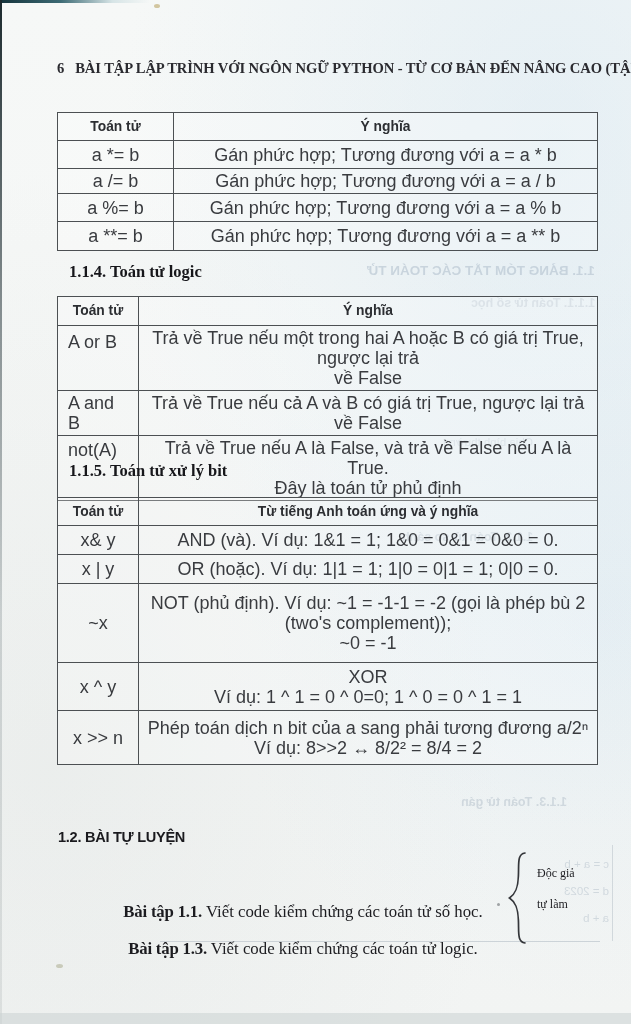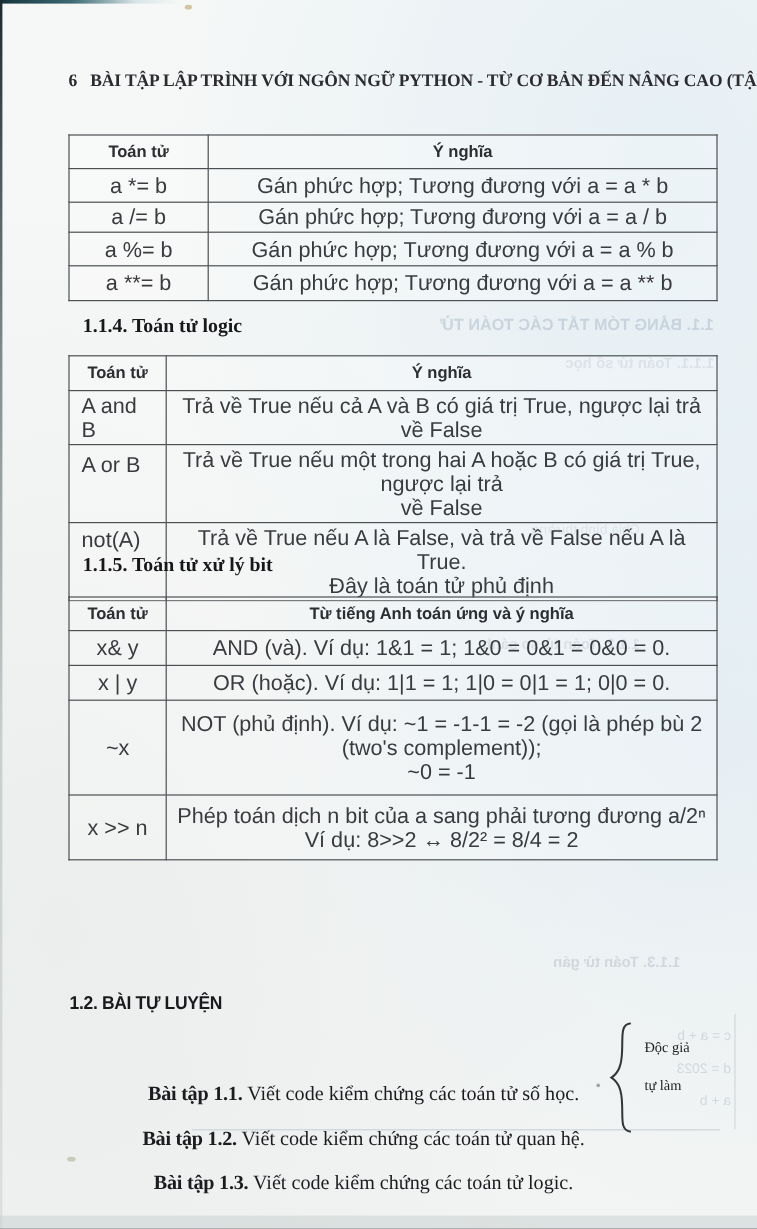--- a/index.html
+++ b/index.html
@@ -143,28 +143,28 @@
   <table class="optable" id="table-logic">
     <colgroup>
         <col class="c1">
         <col>
       </colgroup>
     <tbody>
         <tr style="height:29px">
       <th>Toán tử</th>
       <th>Ý nghĩa</th>
     </tr>
-    <tr style="height:30px">
-      <td class="opcell left">A and B</td>
-      <td class="meaning">Trả về True nếu cả A và B có giá trị True, ngược lại trả về False</td>
-    </tr>
     <tr style="height:56px">
       <td class="opcell left" style="vertical-align:top;padding-top:6px">A or B</td>
       <td class="meaning">Trả về True nếu một trong hai A hoặc B có giá trị True, ngược lại trả
 về False</td>
+    </tr>
+    <tr style="height:30px">
+      <td class="opcell left">A and B</td>
+      <td class="meaning">Trả về True nếu cả A và B có giá trị True, ngược lại trả về False</td>
     </tr>
     <tr style="height:46px">
       <td class="opcell left" style="vertical-align:top;padding-top:4px">not(A)</td>
       <td class="meaning">Trả về True nếu A là False, và trả về False nếu A là True.
 Đây là toán tử phủ định</td>
     </tr>
   </tbody>
     </table>
 
   <div class="section-head" id="head-115">1.1.5. Toán tử xử lý bit</div>
@@ -186,33 +186,37 @@
     <tr style="height:29px">
       <td class="opcell">x | y</td>
       <td class="meaning">OR (hoặc). Ví dụ: 1|1 = 1; 1|0 = 0|1 = 1; 0|0 = 0.</td>
     </tr>
     <tr style="height:79px">
       <td class="opcell">~x</td>
       <td class="meaning">NOT (phủ định). Ví dụ: ~1 = -1-1 = -2 (gọi là phép bù 2
 (two's complement));
 ~0 = -1</td>
     </tr>
+    <tr style="height:48px">
+      <td class="opcell">x ^ y</td>
+      <td class="meaning">XOR
+Ví dụ: 1 ^ 1 = 0 ^ 0=0; 1 ^ 0 = 0 ^ 1 = 1</td>
+    </tr>
     <tr style="height:54px">
       <td class="opcell">x &gt;&gt; n</td>
       <td class="meaning">Phép toán dịch n bit của a sang phải tương đương a/2ⁿ
 Ví dụ: 8&gt;&gt;2 ↔ 8/2² = 8/4 = 2</td>
     </tr>
   </tbody>
     </table>
 
   <div id="head-12">1.2. BÀI TỰ LUYỆN</div>
 
   <div class="exercises">
     <div class="exercise-line"><b>Bài tập 1.1.</b><span> Viết code kiểm chứng các toán tử số học.</span></div>
-    <div class="exercise-line"><b>Bài tập 1.2.</b><span> Viết code kiểm chứng các toán tử quan hệ.</span></div>
     <div class="exercise-line"><b>Bài tập 1.3.</b><span> Viết code kiểm chứng các toán tử logic.</span></div>
   </div>
 
   <svg class="brace" width="22" height="94" viewBox="0 0 22 94">
     <path d="M19,2 C11,3 13,13 12.4,25 C12,37 9.5,43 3.5,47 C9.5,51 12,57 12.4,69 C13,81 11,91 19,92" fill="none" stroke="#34363a" stroke-width="1.7" stroke-linecap="round"></path>
   </svg>
   <div class="note">Độc giả
 tự làm</div>
 
 </div>

